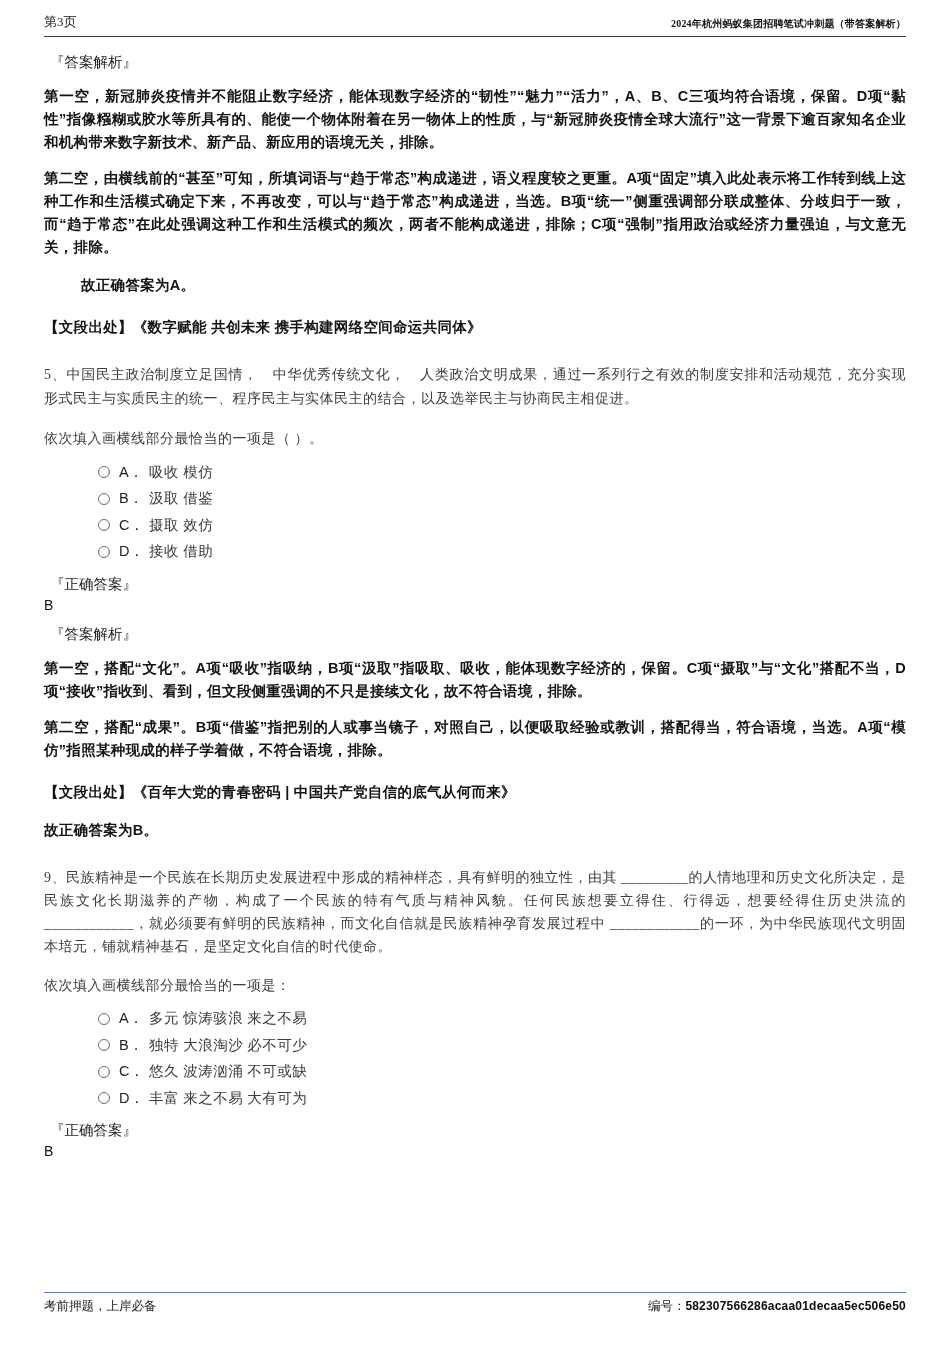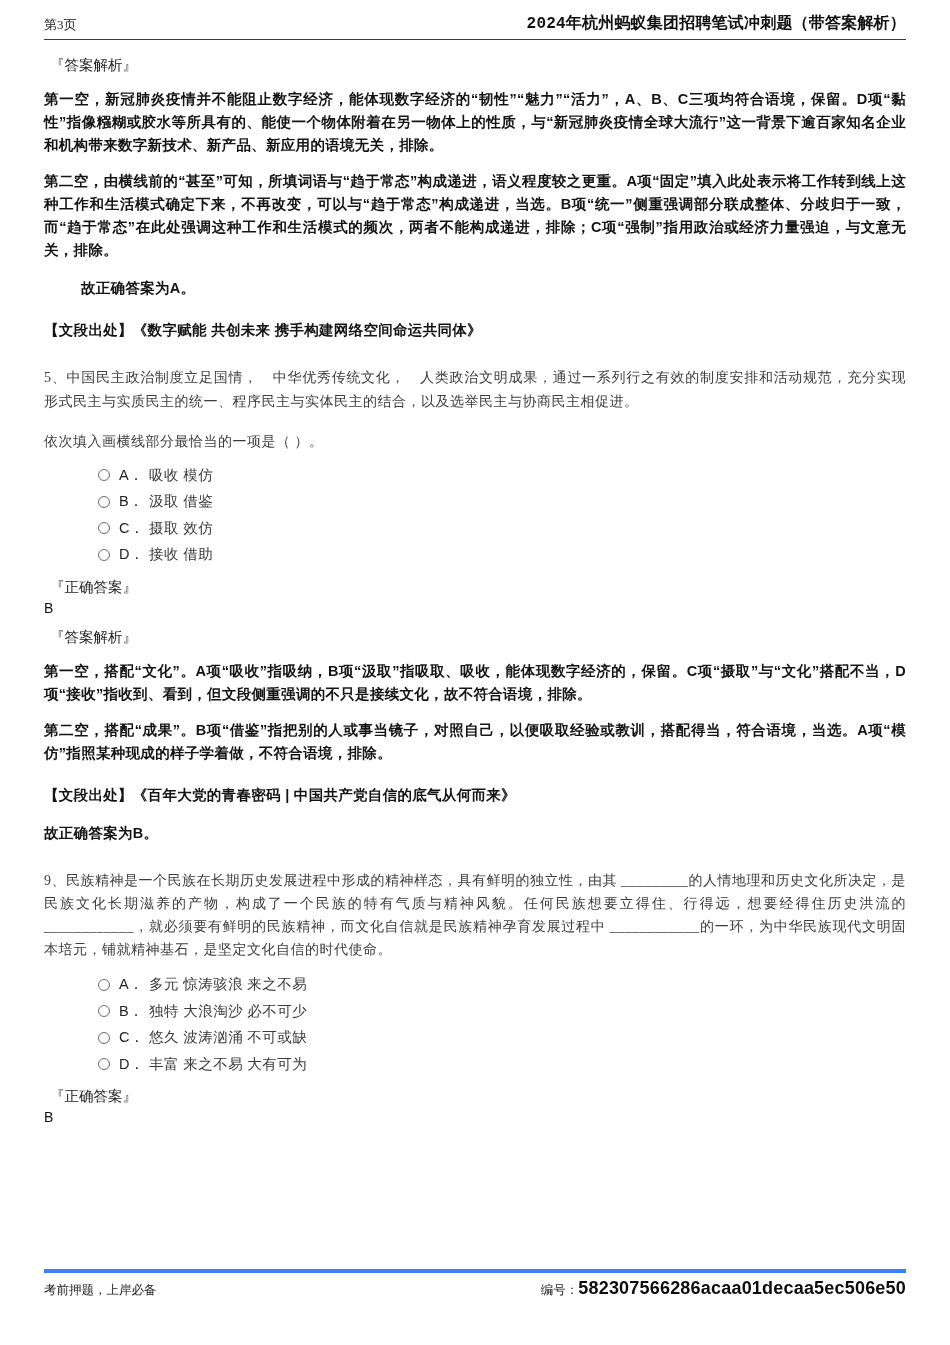--- a/index.html
+++ b/index.html
@@ -12,22 +12,22 @@
   .page{position:relative;width:950px;height:1315px;overflow:hidden;}
 
   
   .hdr{
     margin:0 44px;padding:13px 0 5px;
     display:flex;justify-content:space-between;align-items:flex-end;
     border-bottom:1px solid #3a3a3a;
   }
   .hdr-left{font-size:13px;color:#222;}
   .hdr-right{
-    font-family:Liberation Mono, monospace;font-weight:600;
-    font-size:16px;color:#111;letter-spacing:0.2px;
+    font-family:Liberation Serif, serif;font-weight:600;
+    font-size:10px;color:#111;letter-spacing:0.2px;
   }
 
   main{padding:0 44px;}
 
   
   .sec-label{font-size:14.5px;color:#222;margin:15px 0 0 6px;line-height:20px;}
 
   
   .hei{
     font-family:"Liberation Sans",sans-serif;font-weight:600;
@@ -58,29 +58,29 @@
   .opt-text{font-size:14.5px;color:#3a3a3a;letter-spacing:0.5px;}
 
   .answer-label{font-size:14.5px;color:#222;margin:13px 0 0 6px;line-height:20px;}
   .answer-value{
     font-family:"Liberation Sans",sans-serif;font-size:14px;color:#111;
     margin:2px 0 0;line-height:19px;
   }
 
   
   .ftr{
-    position:absolute;left:44px;right:44px;bottom:16px;
-    border-top:4px solid #3b82f6;padding-top:5px;
+    position:absolute;left:44px;right:44px;bottom:0;
+    border-top:1px solid #3b82f6;padding-top:5px;
     display:flex;justify-content:space-between;align-items:baseline;
   }
   .ftr-left{font-size:12.5px;color:#222;}
   .ftr-right{font-size:12.5px;color:#222;}
   .ftr-num{
     font-family:"Liberation Sans",sans-serif;font-weight:600;
-    font-size:18px;color:#0d0d0d;letter-spacing:0.2px;margin-top:31px;
+    font-size:12px;color:#0d0d0d;letter-spacing:0.2px;margin-top:31px;
   }
 </style>
 </head>
 <body>
 
 <div class="page">
 
   <div class="hdr">
     <span class="hdr-left">第3页</span>
     <span class="hdr-right">2024年杭州蚂蚁集团招聘笔试冲刺题（带答案解析）</span>
@@ -130,20 +130,21 @@
       <p class="hei">第一空，搭配“文化”。A项“吸收”指吸纳，B项“汲取”指吸取、吸收，能体现数字经济的，保留。C项“摄取”与“文化”搭配不当，D项“接收”指收到、看到，但文段侧重强调的不只是接续文化，故不符合语境，排除。</p>
       <p class="hei">第二空，搭配“成果”。B项“借鉴”指把别的人或事当镜子，对照自己，以便吸取经验或教训，搭配得当，符合语境，当选。A项“模仿”指照某种现成的样子学着做，不符合语境，排除。</p>
       <p class="hei single" style="margin-top:19px;">
         <span>【文段出处】</span><span>《百年大党的青春密码 | 中国共产党自信的底气从何而来》</span>
       </p>
       <p class="hei single" style="margin-top:15px;">故正确答案为B。</p>
     </section>
 
     <section>
       <p class="q-text" style="margin-top:24px;line-height:23px;">9、民族精神是一个民族在长期历史发展进程中形成的精神样态，具有鲜明的独立性，由其 _________的人情地理和历史文化所决定，是民族文化长期滋养的产物，构成了一个民族的特有气质与精神风貌。任何民族想要立得住、行得远，想要经得住历史洪流的 ____________，就必须要有鲜明的民族精神，而文化自信就是民族精神孕育发展过程中 ____________的一环，为中华民族现代文明固本培元，铺就精神基石，是坚定文化自信的时代使命。</p>
+      <p class="q-prompt">依次填入画横线部分最恰当的一项是：</p>
 
       <div class="options">
         <div class="option">
           <span class="radio"></span>
           <span class="opt-label">A．</span>
           <span class="opt-text">多元 惊涛骇浪 来之不易</span>
         </div>
         <div class="option">
           <span class="radio"></span>
           <span class="opt-label">B．</span>

